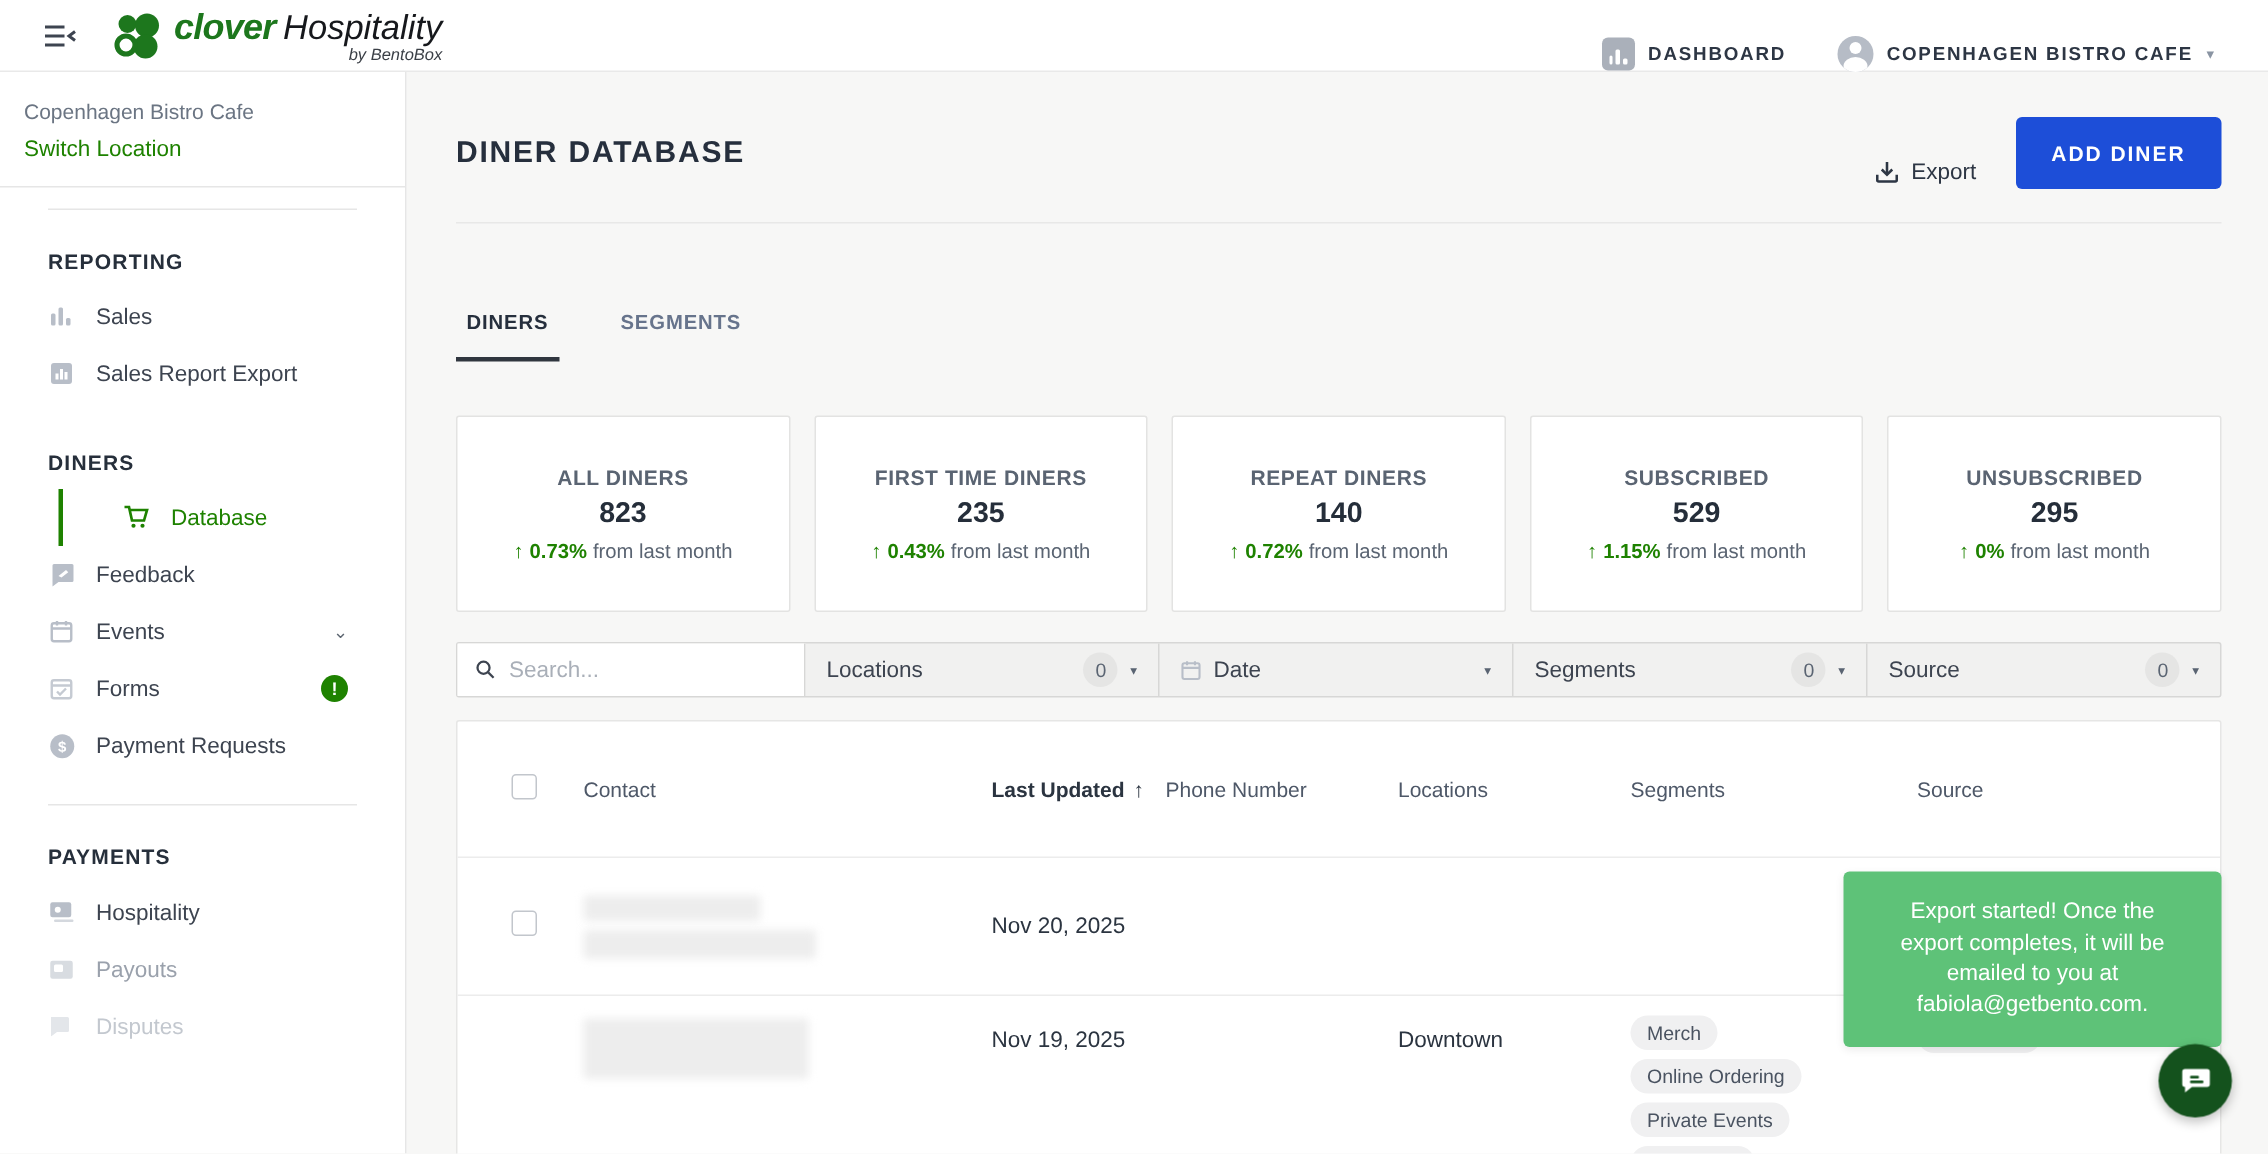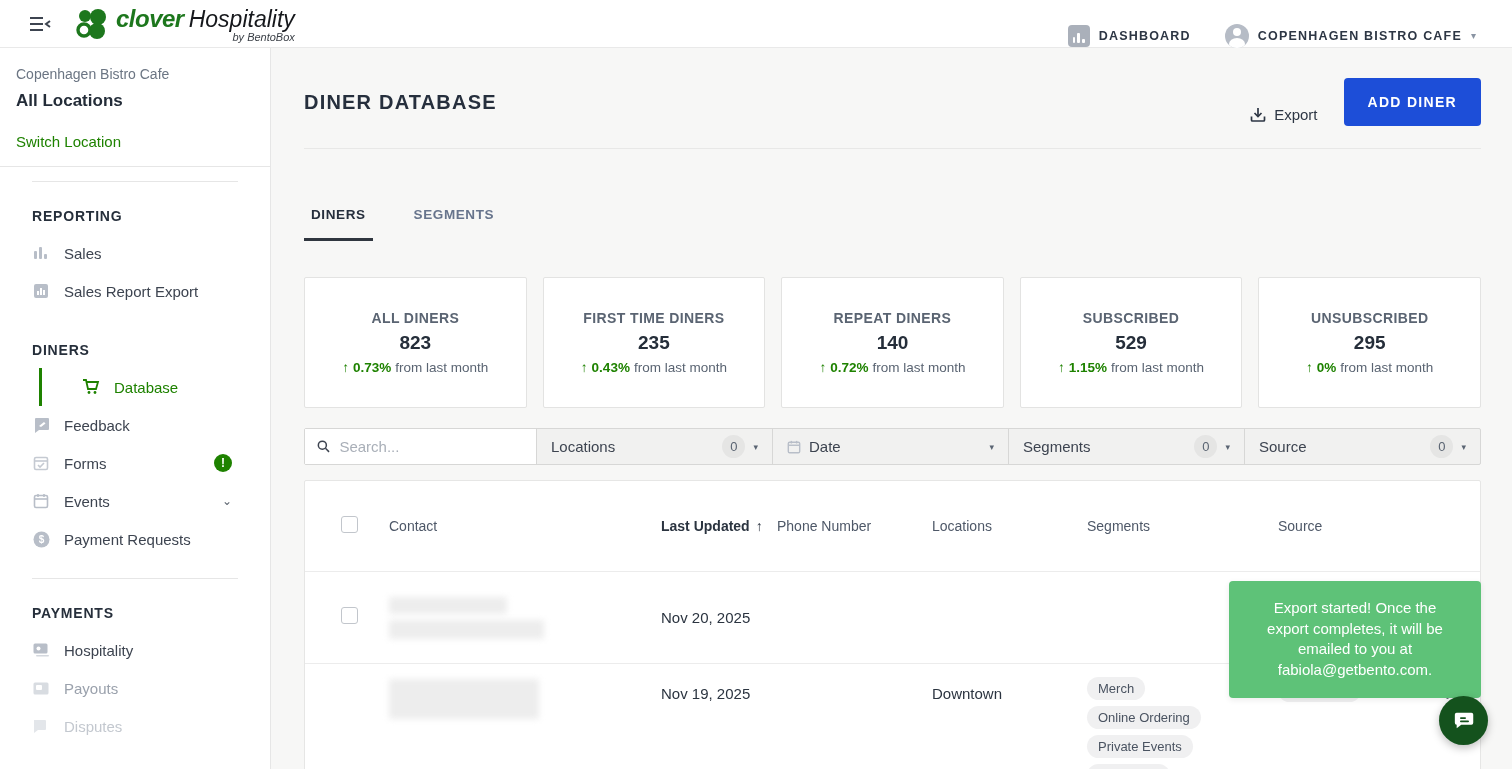--- a/index.html
+++ b/index.html
@@ -169,21 +169,20 @@
       <span class="caret">▾</span>
     </div>
   </div>
 </div>
 
 <div class="page-body">
 
   <div class="sidebar">
     <div class="loc-block">
       <div class="loc-name">Copenhagen Bistro Cafe</div>
-      <div class="loc-scope">All Locations</div>
       <div class="loc-switch">Switch Location</div>
     </div>
     <hr class="nav-divider">
 
     <div class="nav-section">
       <div class="nav-section-title">REPORTING</div>
       <div class="nav-item">
         <span class="nav-icon">
           <svg width="16" height="16" viewBox="0 0 16 16">
               <rect class="gicon" x="1" y="6" width="3" height="8" rx="1"></rect>
@@ -222,40 +221,40 @@
         <span class="nav-icon">
           <svg width="17" height="17" viewBox="0 0 17 17">
               <path class="gicon" d="M2 1h13a1 1 0 0 1 1 1v10a1 1 0 0 1-1 1H6l-4 3V2a1 1 0 0 1 1-1z"></path>
               <path d="M6 9l5-4 1.5 1.5L8 10z" fill="#fff"></path>
             </svg>
         </span>
         <span class="nav-label">Feedback</span>
       </div>
       <div class="nav-item">
         <span class="nav-icon">
-          <svg width="16" height="16" viewBox="0 0 16 16" fill="none" stroke="#c5cad2" stroke-width="1.6">
-              <rect x="1.5" y="2.5" width="13" height="12" rx="1.5"></rect>
-              <line x1="1.5" y1="6" x2="14.5" y2="6"></line>
-              <polyline points="5,10 7,12 11,8"></polyline>
-            </svg>
-        </span>
-        <span class="nav-label">Forms</span>
-        <span class="nav-badge">!</span>
-      </div>
-      <div class="nav-item">
-        <span class="nav-icon">
           <svg width="16" height="16" viewBox="0 0 16 16" fill="none" stroke="#b8bec8" stroke-width="1.6">
               <rect x="1.5" y="2.5" width="13" height="12" rx="1.5"></rect>
               <line x1="1.5" y1="6" x2="14.5" y2="6"></line>
               <line x1="5" y1="1" x2="5" y2="4"></line>
               <line x1="11" y1="1" x2="11" y2="4"></line>
             </svg>
         </span>
         <span class="nav-label">Events</span>
         <span class="nav-chevron">⌄</span>
+      </div>
+      <div class="nav-item">
+        <span class="nav-icon">
+          <svg width="16" height="16" viewBox="0 0 16 16" fill="none" stroke="#c5cad2" stroke-width="1.6">
+              <rect x="1.5" y="2.5" width="13" height="12" rx="1.5"></rect>
+              <line x1="1.5" y1="6" x2="14.5" y2="6"></line>
+              <polyline points="5,10 7,12 11,8"></polyline>
+            </svg>
+        </span>
+        <span class="nav-label">Forms</span>
+        <span class="nav-badge">!</span>
       </div>
       <div class="nav-item">
         <span class="nav-icon">
           <svg width="17" height="17" viewBox="0 0 17 17">
               <circle class="gicon" cx="8.5" cy="8.5" r="8"></circle>
               <text x="8.5" y="12" text-anchor="middle" font-size="10" font-weight="bold" fill="#fff" font-family="sans-serif">$</text>
             </svg>
         </span>
         <span class="nav-label">Payment Requests</span>
       </div>

